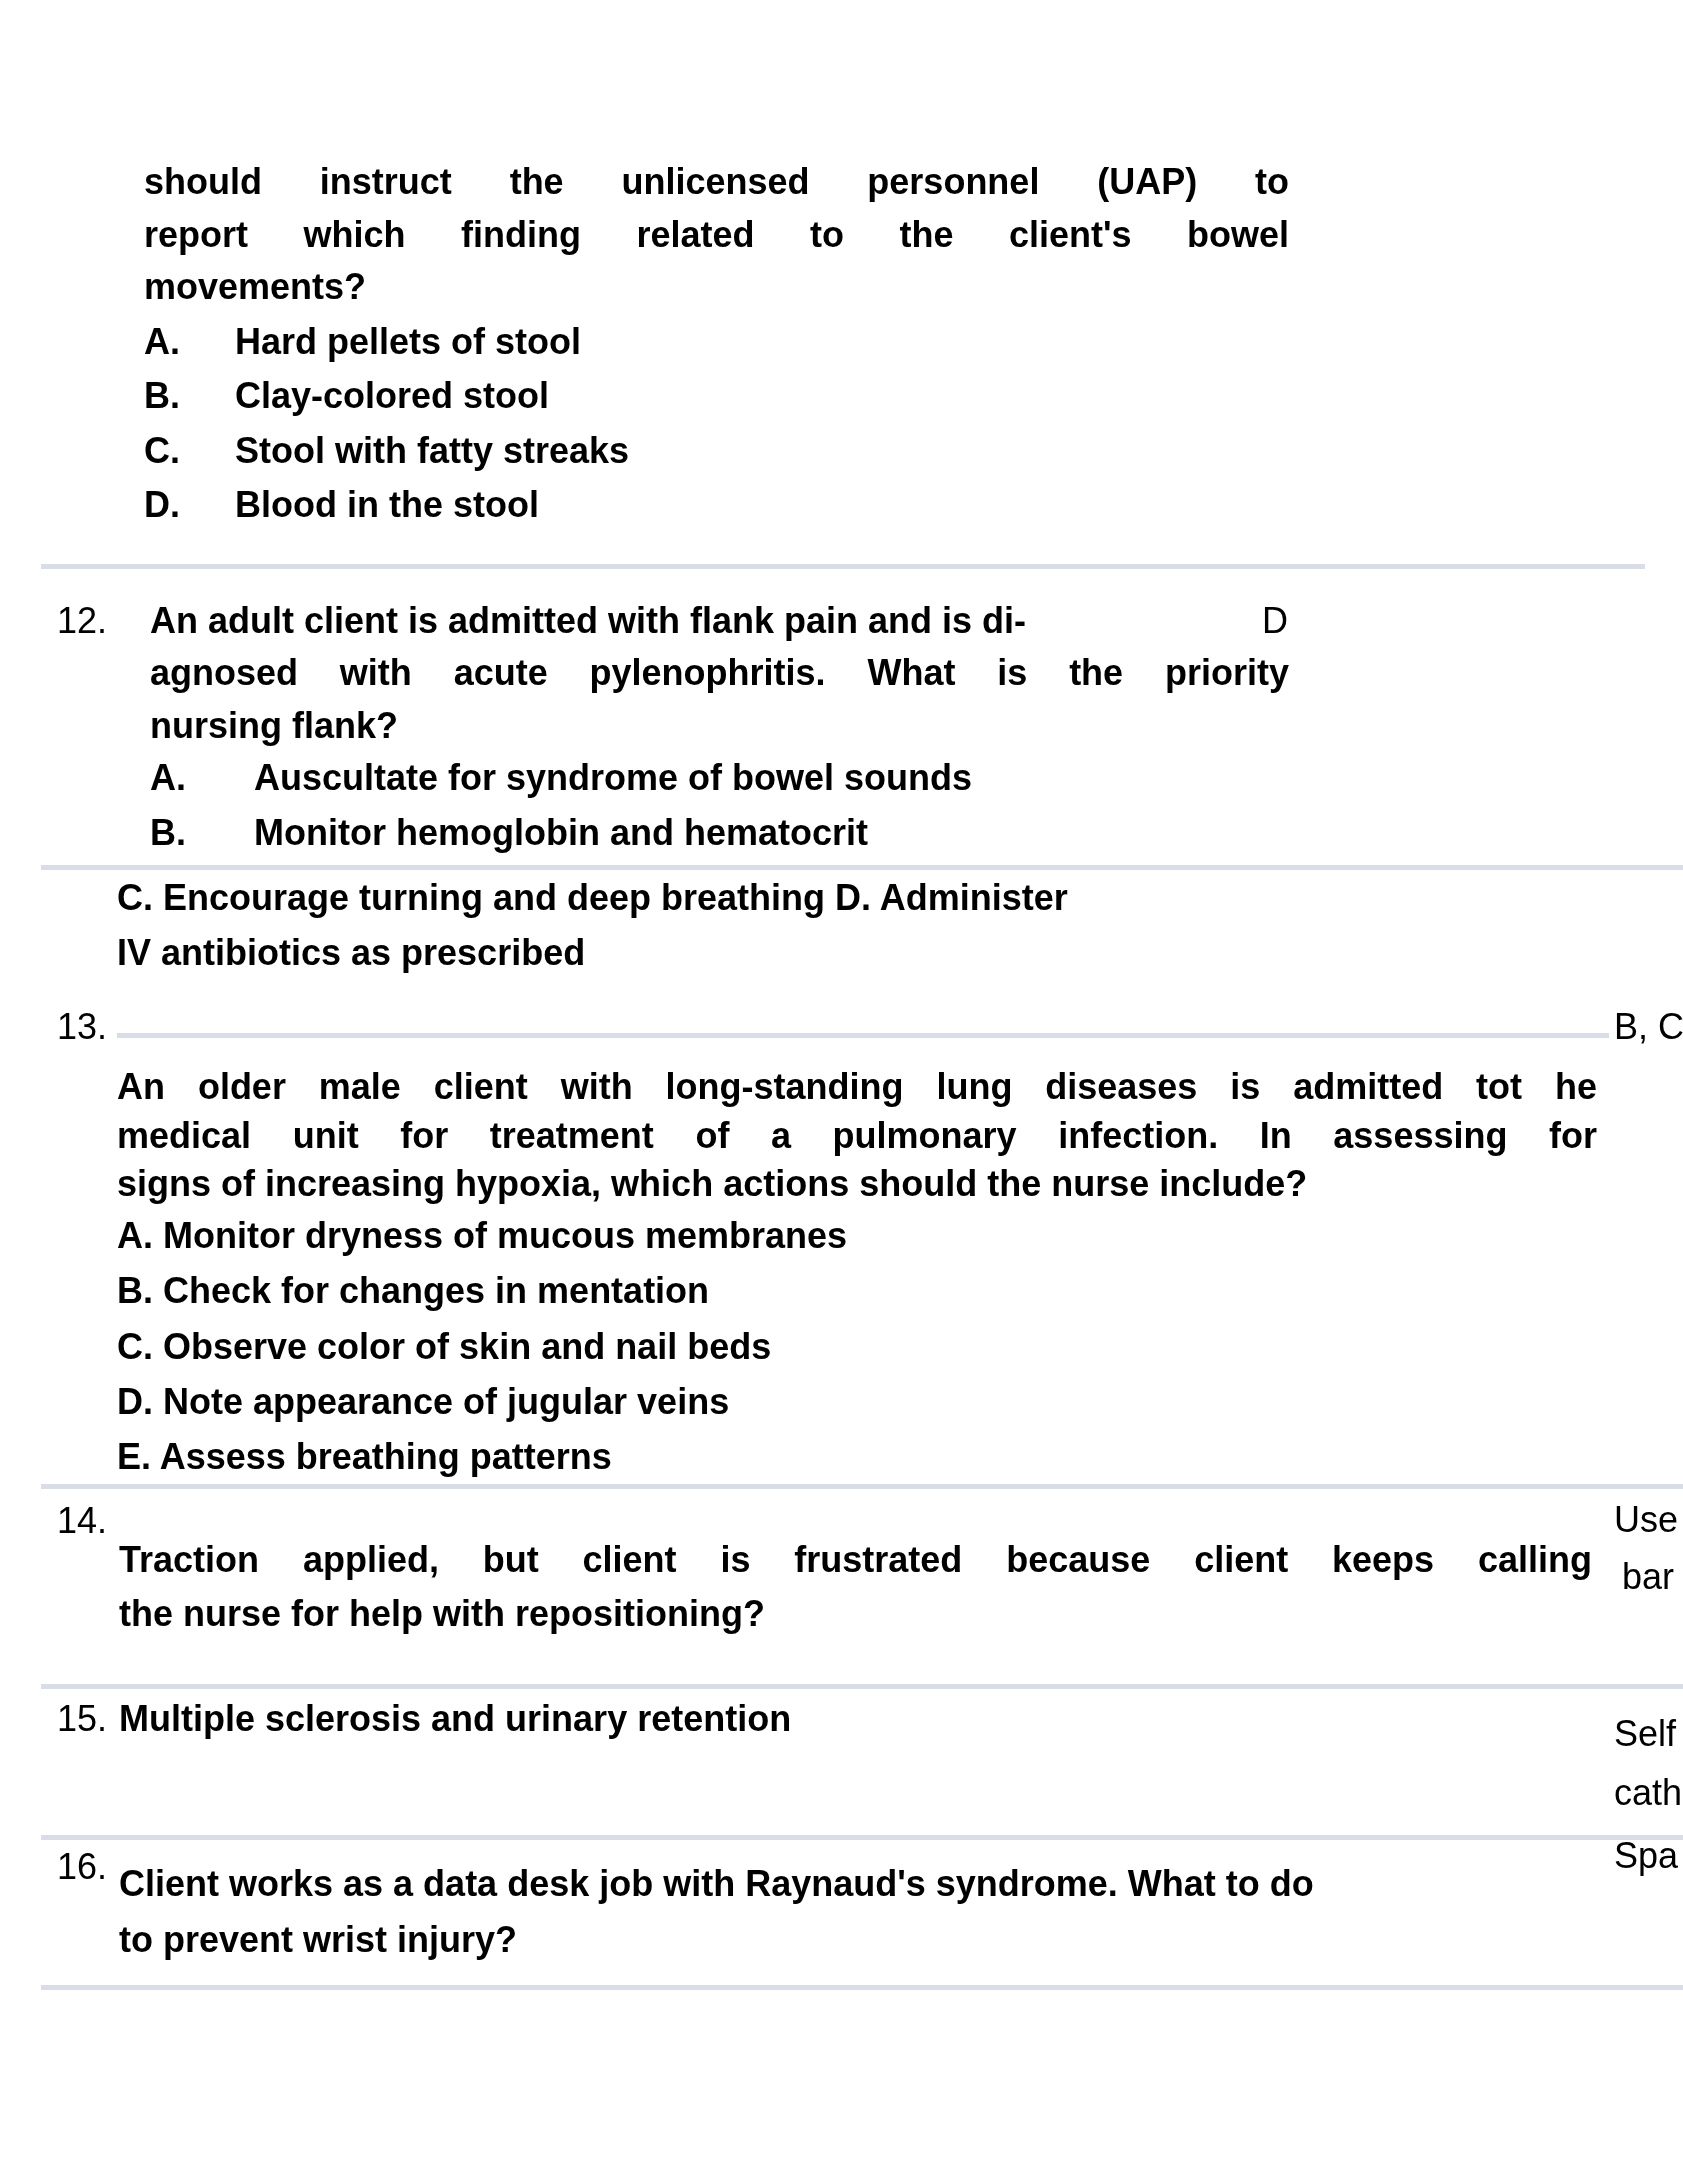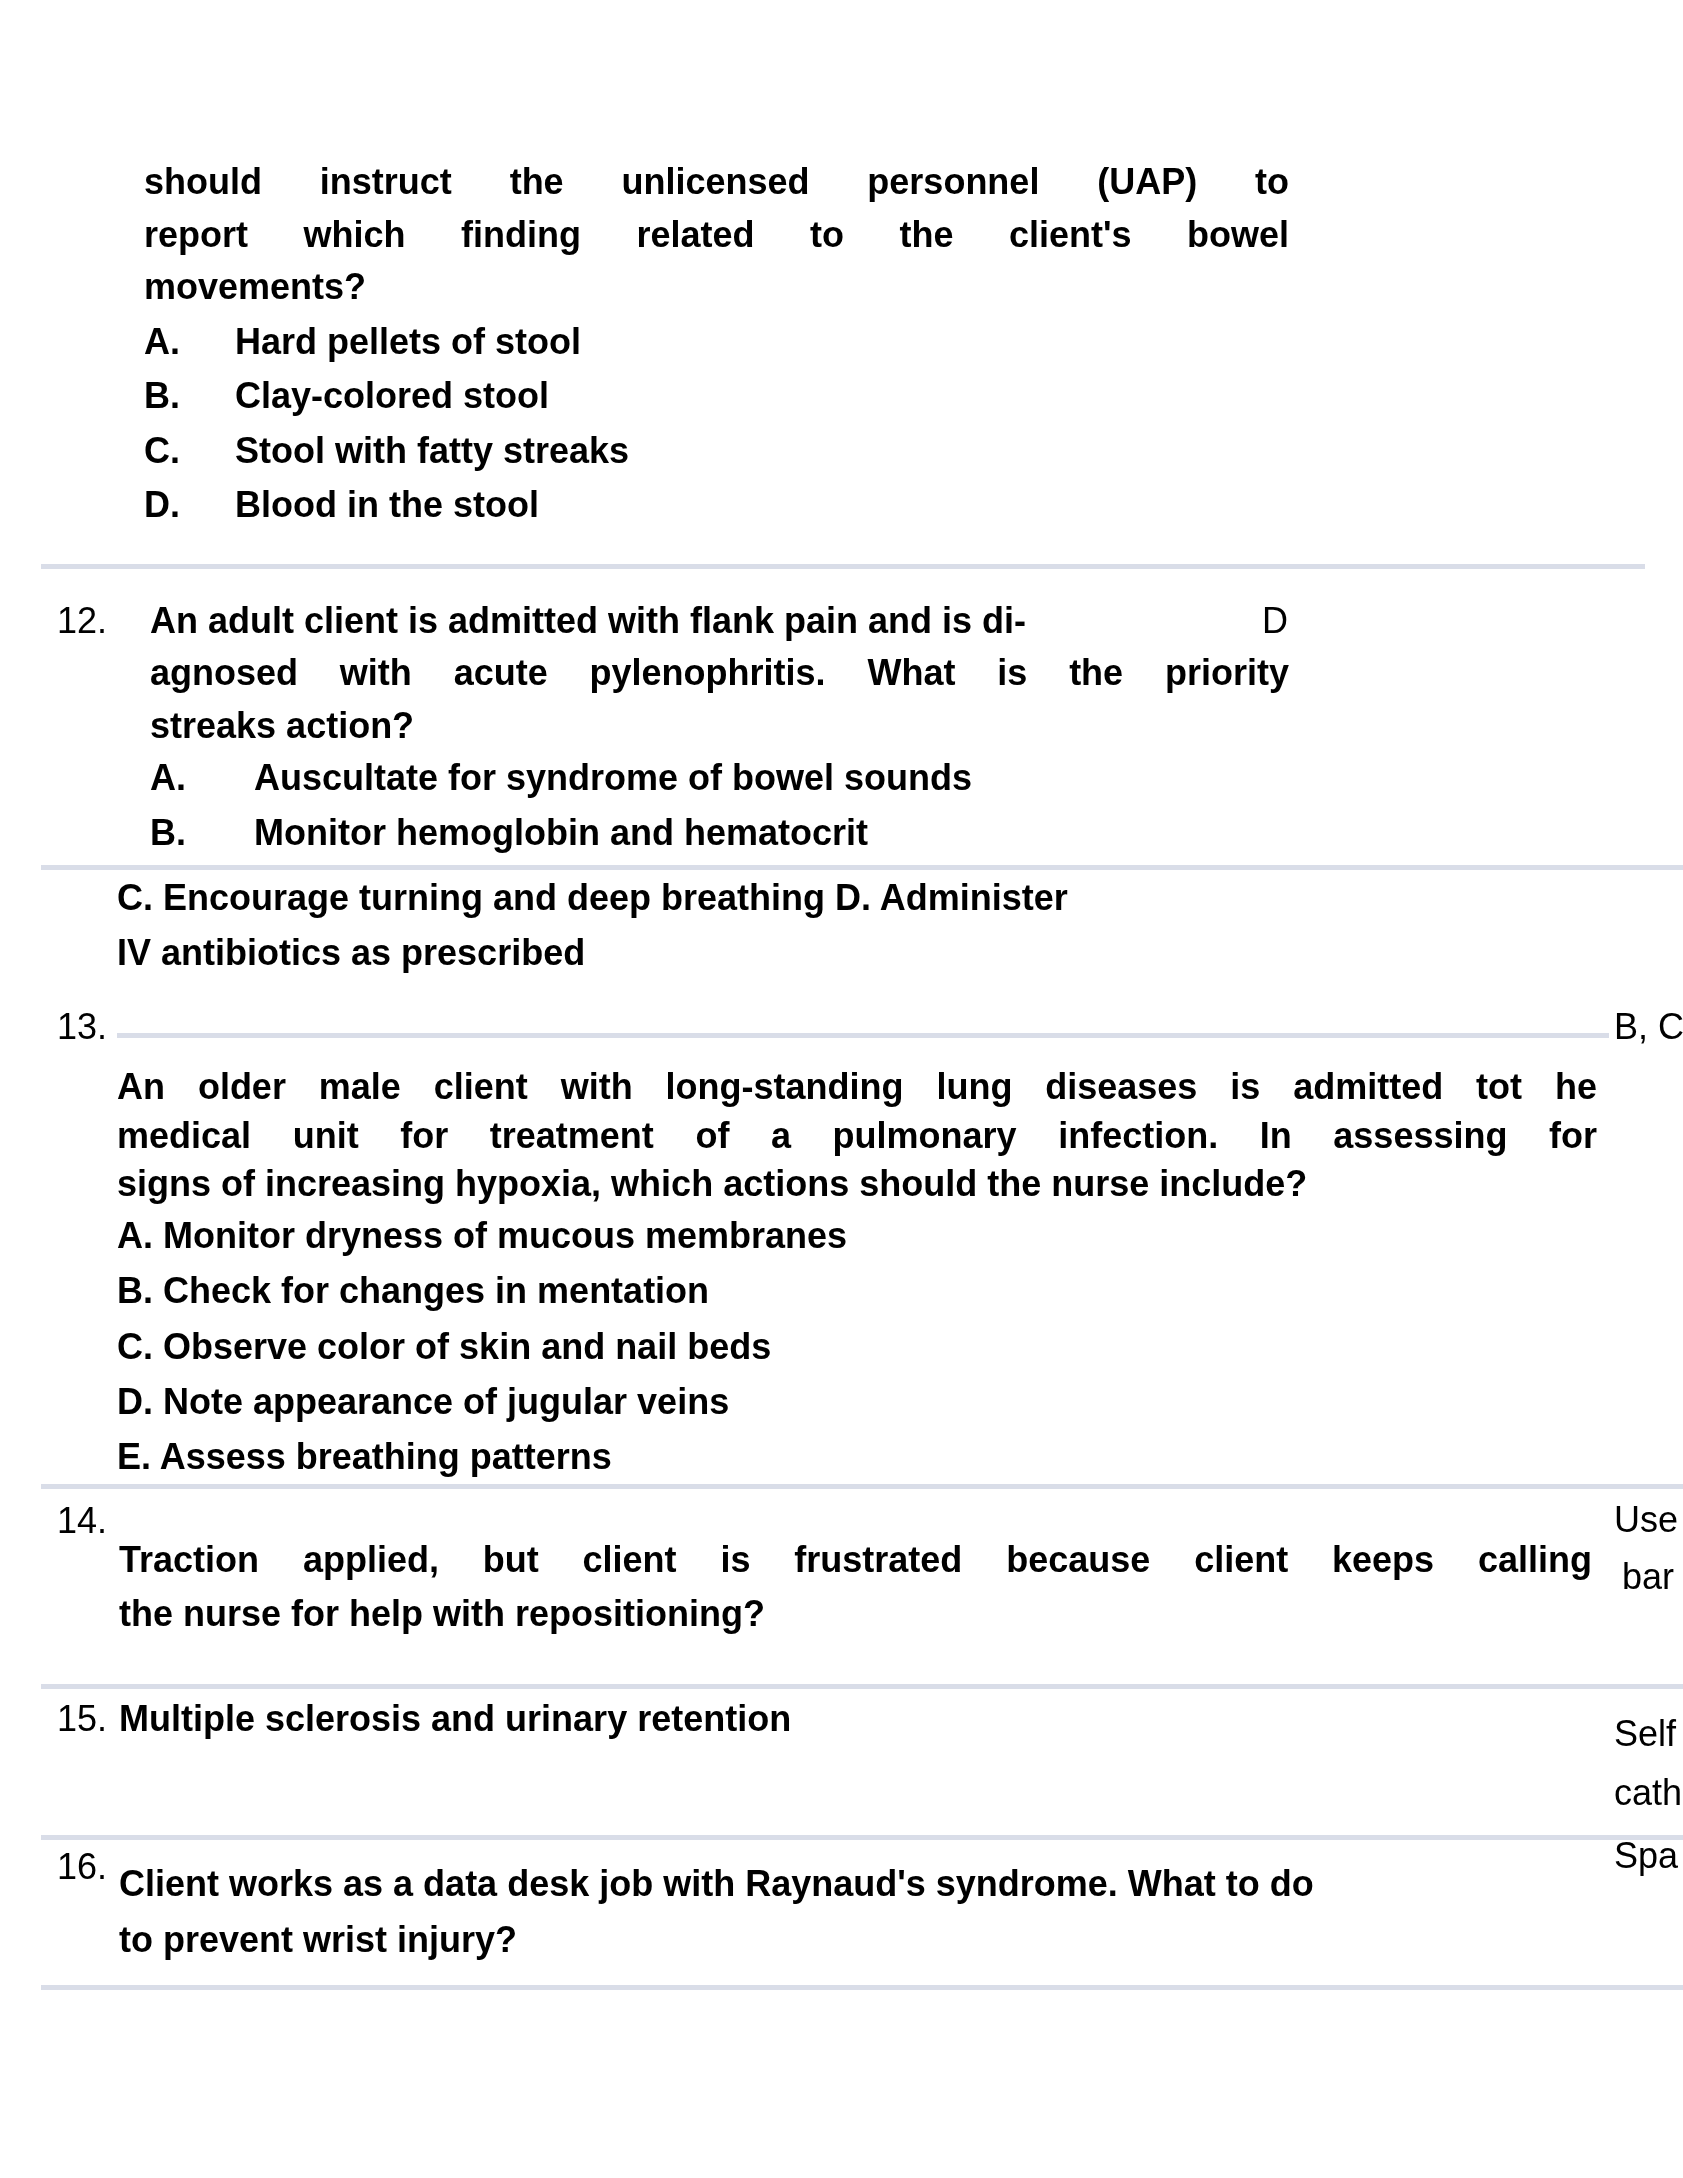--- a/index.html
+++ b/index.html
@@ -35,21 +35,21 @@
 
 <div class="rule" style="left:41px; top:564px; width:1604px;"></div>
 
 <div>
   <div class="ln n" style="left:57px; top:603px;">12.</div>
   <div class="ln b" style="left:150px; top:603px;">An adult client is admitted with flank pain and is di-</div>
   <div class="ln n" style="left:1262px; top:603px;">D</div>
   <div class="ln b" style="left:150px; top:655px; width:1139px;">
       <span class="just">agnosed with acute pylenophritis. What is the priority</span>
     </div>
-  <div class="ln b" style="left:150px; top:708px;">streaks action?</div>
+  <div class="ln b" style="left:150px; top:708px;">nursing flank?</div>
   <div class="ln b" style="left:150px; top:760px;">A.</div>
   <div class="ln b" style="left:254px; top:760px;">Auscultate for syndrome of bowel sounds</div>
   <div class="ln b" style="left:150px; top:815px;">B.</div>
   <div class="ln b" style="left:254px; top:815px;">Monitor hemoglobin and hematocrit</div>
 </div>
 
 <div class="rule" style="left:41px; top:865px; width:1642px;"></div>
 
 <div>
   <div class="ln b" style="left:117px; top:880px;">C. Encourage turning and deep breathing D. Administer</div>

